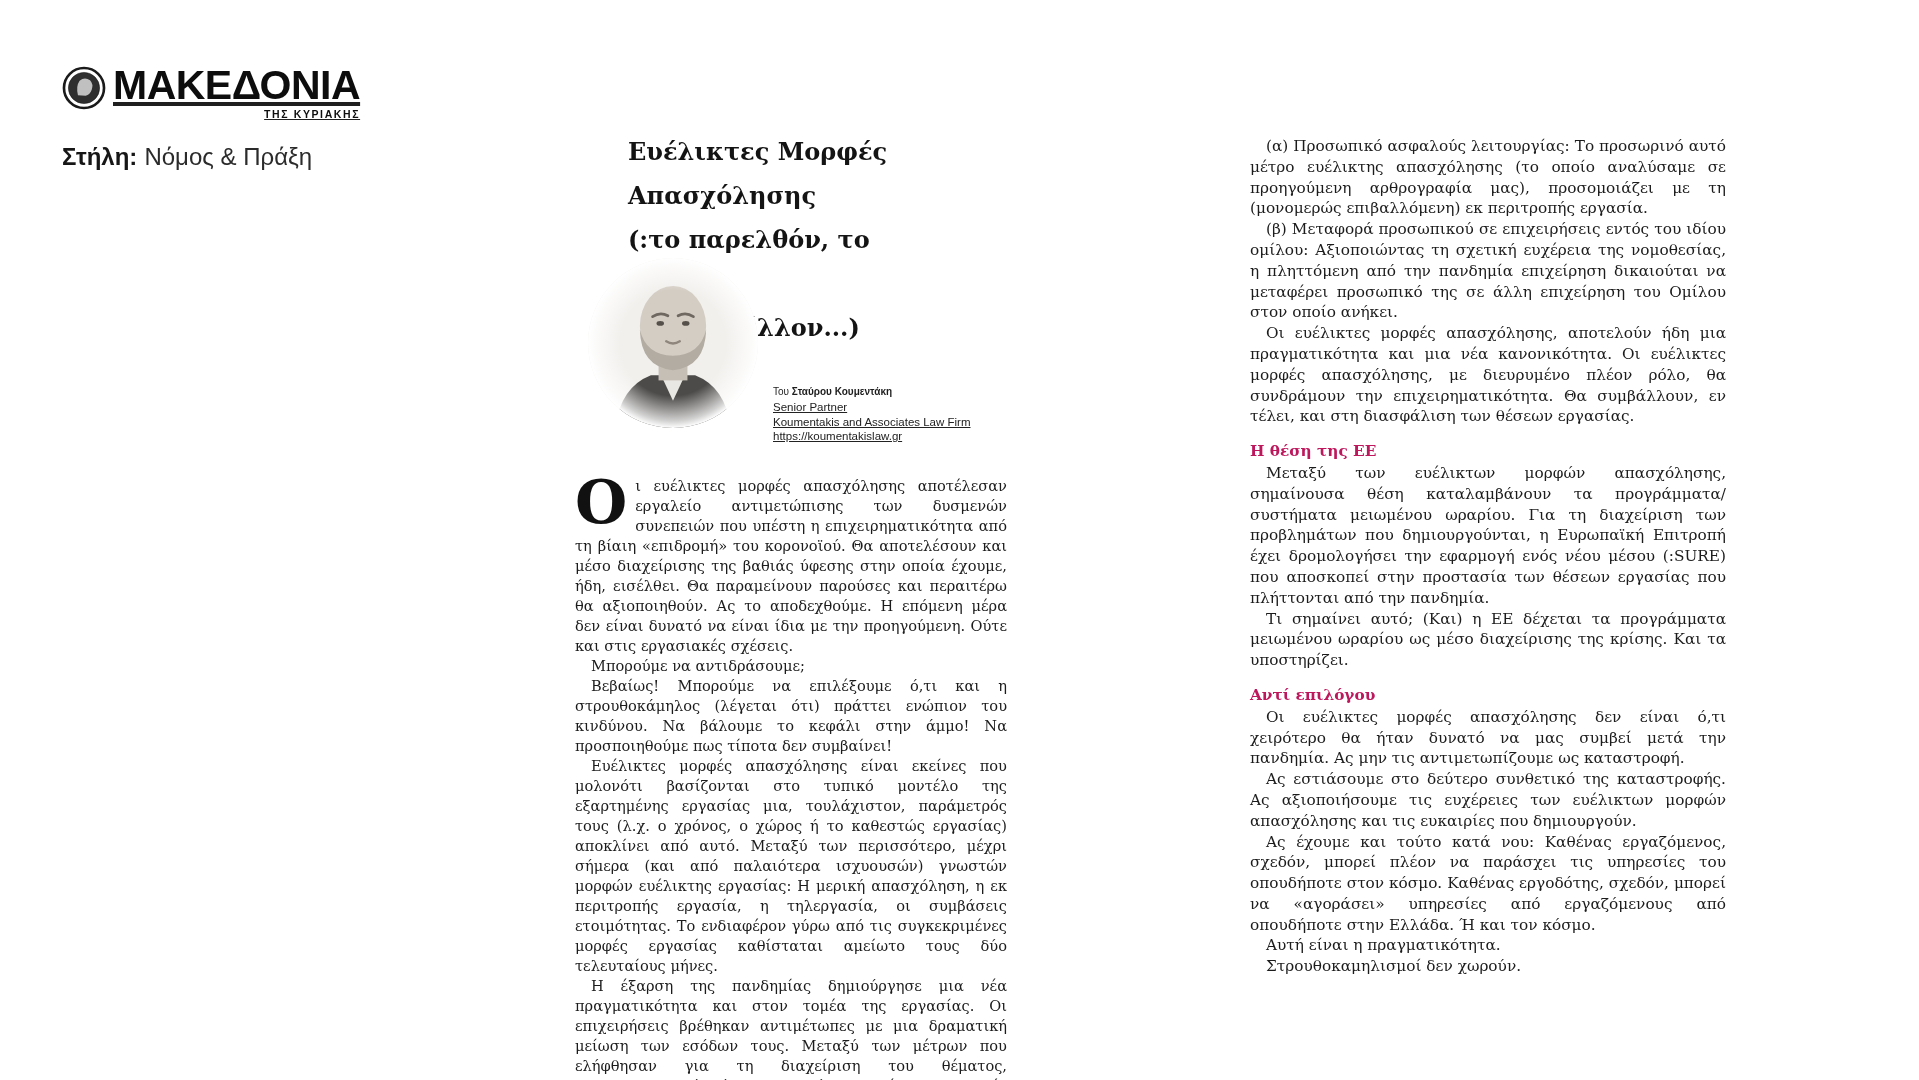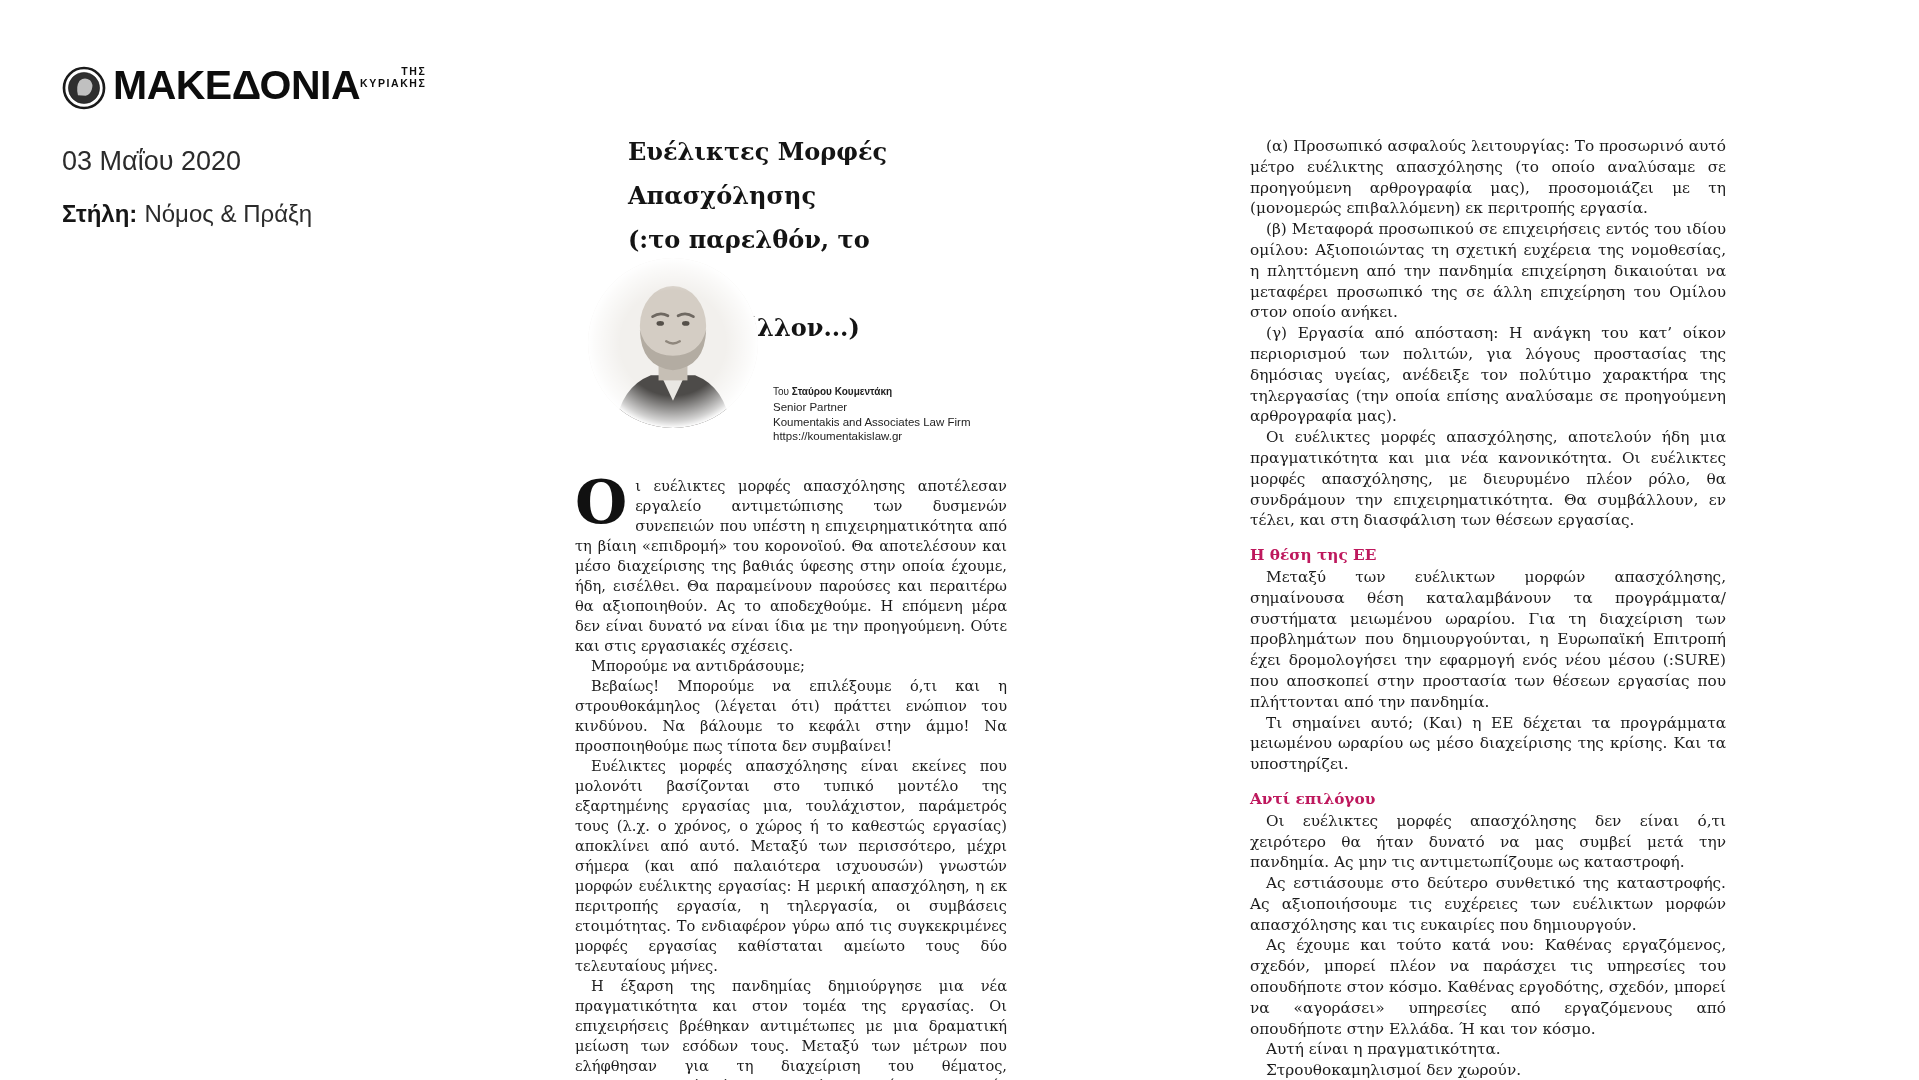--- a/index.html
+++ b/index.html
@@ -8,21 +8,21 @@
     width:1919px;height:1080px;
     background:#ffffff;
     overflow:hidden;
     font-family:"Liberation Sans",sans-serif;
     color:#1f1f1f;
   }
   
   .masthead{position:absolute;left:62px;top:64px;width:360px;}
   .logo-row{display:flex;align-items:flex-start;gap:7px;}
   .emblem{width:44px;height:44px;flex:0 0 auto;margin-top:2px;}
-  .logo-col{display:flex;flex-direction:row;}
+  .logo-col{display:flex;flex-direction:column;text-decoration:underline;}
   .logo-text{
     font-size:41px;font-weight:900;letter-spacing:-0.5px;
     color:#0d0d0d;line-height:1.05;white-space:nowrap;
   }
   .logo-sub{
     font-size:10.5px;font-weight:700;letter-spacing:1.6px;
     color:#0d0d0d;text-align:right;margin-top:1px;
   }
   .meta-date{margin-top:36px;font-size:27px;color:#2b2b2b;line-height:1.15;}
   .meta-line{margin-top:23px;font-size:24px;color:#2b2b2b;line-height:1.15;}
@@ -32,21 +32,21 @@
   .article-title{
     position:absolute;left:628px;top:114px;width:320px;
     font-family:"DejaVu Serif",serif;
     font-size:24px;font-weight:700;line-height:44px;
     color:#141414;white-space:pre-line;
   }
   .author-photo{position:absolute;left:588px;top:258px;width:170px;height:170px;}
   .byline{position:absolute;left:773px;top:383px;width:250px;color:#1d1d1d;}
   .byline-name{font-size:10px;line-height:17px;}
   .byline-name .bold{font-weight:700;}
-  .byline-small{font-size:11.5px;line-height:14.5px;color:#222222;}
+  .byline-small{font-size:11.5px;line-height:14.5px;color:#222222;text-decoration:underline;}
   
   .body-col{
     position:absolute;
     font-family:"DejaVu Serif",serif;
     color:#1c1c1c;
     text-align:justify;
   }
   .col1{left:575px;top:476px;width:432px;font-size:14.6px;line-height:20px;}
   .col2{left:1238px;top:136px;width:476px;font-size:15.3px;line-height:20.8px;margin-left:12px;}
   .blk{margin:0;}
@@ -71,21 +71,20 @@
         <circle cx="20" cy="20" r="18.2" fill="#ffffff" stroke="#1a1a1a" stroke-width="2.4"></circle>
         <circle cx="20" cy="20" r="14.2" fill="#2f2f2f"></circle>
         <path d="M14.5 26.5 Q12.5 18.5 16 13.5 Q20.5 9.5 25.5 13 Q28.8 16.5 27 21.5 Q25.5 26 21.5 27 Z" fill="#d9d9d9" opacity="0.85"></path>
         <circle cx="20" cy="20" r="14.2" fill="none" stroke="#111" stroke-width="0.8" opacity="0.6"></circle>
       </svg>
       <div class="logo-col">
         <div class="logo-text">ΜΑΚΕΔΟΝΙΑ</div>
         <div class="logo-sub">ΤΗΣ ΚΥΡΙΑΚΗΣ</div>
       </div>
     </div>
-    <div class="meta-date">03 Μαΐου 2020</div>
     <div class="meta-line">
       <span class="meta-label">Στήλη:</span><span class="meta-value">Νόμος &amp; Πράξη</span>
     </div>
   </div>
 
   <h1 class="article-title">Ευέλικτες Μορφές
 Απασχόλησης
 (:το παρελθόν, το παρόν
 και το μέλλον...)</h1>
 
@@ -128,21 +127,20 @@
   <div class="body-col col1">
       <p class="blk blk-drop">Οι ευέλικτες μορφές απασχόλησης αποτέλεσαν εργαλείο αντιμετώπισης των δυσμενών συνεπειών που υπέστη η επιχειρηματικότητα από τη βίαιη «επιδρομή» του κορονοϊού. Θα αποτελέσουν και μέσο διαχείρισης της βαθιάς ύφεσης στην οποία έχουμε, ήδη, εισέλθει. Θα παραμείνουν παρούσες και περαιτέρω θα αξιοποιηθούν. Ας το αποδεχθούμε. Η επόμενη μέρα δεν είναι δυνατό να είναι ίδια με την προηγούμενη. Ούτε και στις εργασιακές σχέσεις.</p>
       <p class="blk blk-p">Μπορούμε να αντιδράσουμε;</p>
       <p class="blk blk-p">Βεβαίως! Μπορούμε να επιλέξουμε ό,τι και η στρουθοκάμηλος (λέγεται ότι) πράττει ενώπιον του κινδύνου. Να βάλουμε το κεφάλι στην άμμο! Να προσποιηθούμε πως τίποτα δεν συμβαίνει!</p>
       <p class="blk blk-p">Ευέλικτες μορφές απασχόλησης είναι εκείνες που μολονότι βασίζονται στο τυπικό μοντέλο της εξαρτημένης εργασίας μια, τουλάχιστον, παράμετρός τους (λ.χ. ο χρόνος, ο χώρος ή το καθεστώς εργασίας) αποκλίνει από αυτό. Μεταξύ των περισσότερο, μέχρι σήμερα (και από παλαιότερα ισχυουσών) γνωστών μορφών ευέλικτης εργασίας: Η μερική απασχόληση, η εκ περιτροπής εργασία, η τηλεργασία, οι συμβάσεις ετοιμότητας. Το ενδιαφέρον γύρω από τις συγκεκριμένες μορφές εργασίας καθίσταται αμείωτο τους δύο τελευταίους μήνες.</p>
       <p class="blk blk-p">Η έξαρση της πανδημίας δημιούργησε μια νέα πραγματικότητα και στον τομέα της εργασίας. Οι επιχειρήσεις βρέθηκαν αντιμέτωπες με μια δραματική μείωση των εσόδων τους. Μεταξύ των μέτρων που ελήφθησαν για τη διαχείριση του θέματος, πρωταγωνιστικό ρόλο διατηρούν οι ευέλικτες μορφές εργασίας. Ειδικότερα:</p>
     </div>
   <div class="body-col col2">
       <p class="blk blk-p">(α) Προσωπικό ασφαλούς λειτουργίας: Το προσωρινό αυτό μέτρο ευέλικτης απασχόλησης (το οποίο αναλύσαμε σε προηγούμενη αρθρογραφία μας), προσομοιάζει με τη (μονομερώς επιβαλλόμενη) εκ περιτροπής εργασία.</p>
       <p class="blk blk-p">(β) Μεταφορά προσωπικού σε επιχειρήσεις εντός του ιδίου ομίλου: Αξιοποιώντας τη σχετική ευχέρεια της νομοθεσίας, η πληττόμενη από την πανδημία επιχείρηση δικαιούται να μεταφέρει προσωπικό της σε άλλη επιχείρηση του Ομίλου στον οποίο ανήκει.</p>
-      <p class="blk blk-p">(γ) Εργασία από απόσταση: Η ανάγκη του κατ’ οίκον περιορισμού των πολιτών, για λόγους προστασίας της δημόσιας υγείας, ανέδειξε τον πολύτιμο χαρακτήρα της τηλεργασίας (την οποία επίσης αναλύσαμε σε προηγούμενη αρθρογραφία μας).</p>
       <p class="blk blk-p">Οι ευέλικτες μορφές απασχόλησης, αποτελούν ήδη μια πραγματικότητα και μια νέα κανονικότητα. Οι ευέλικτες μορφές απασχόλησης, με διευρυμένο πλέον ρόλο, θα συνδράμουν την επιχειρηματικότητα. Θα συμβάλλουν, εν τέλει, και στη διασφάλιση των θέσεων εργασίας.</p>
       <p class="blk blk-h">Η θέση της ΕΕ</p>
       <p class="blk blk-p">Μεταξύ των ευέλικτων μορφών απασχόλησης, σημαίνουσα θέση καταλαμβάνουν τα προγράμματα/συστήματα μειωμένου ωραρίου. Για τη διαχείριση των προβλημάτων που δημιουργούνται, η Ευρωπαϊκή Επιτροπή έχει δρομολογήσει την εφαρμογή ενός νέου μέσου (:SURE) που αποσκοπεί στην προστασία των θέσεων εργασίας που πλήττονται από την πανδημία.</p>
       <p class="blk blk-p">Τι σημαίνει αυτό; (Και) η ΕΕ δέχεται τα προγράμματα μειωμένου ωραρίου ως μέσο διαχείρισης της κρίσης. Και τα υποστηρίζει.</p>
       <p class="blk blk-h">Αντί επιλόγου</p>
       <p class="blk blk-p">Οι ευέλικτες μορφές απασχόλησης δεν είναι ό,τι χειρότερο θα ήταν δυνατό να μας συμβεί μετά την πανδημία. Ας μην τις αντιμετωπίζουμε ως καταστροφή.</p>
       <p class="blk blk-p">Ας εστιάσουμε στο δεύτερο συνθετικό της καταστροφής. Ας αξιοποιήσουμε τις ευχέρειες των ευέλικτων μορφών απασχόλησης και τις ευκαιρίες που δημιουργούν.</p>
       <p class="blk blk-p">Ας έχουμε και τούτο κατά νου: Καθένας εργαζόμενος, σχεδόν, μπορεί πλέον να παράσχει τις υπηρεσίες του οπουδήποτε στον κόσμο. Καθένας εργοδότης, σχεδόν, μπορεί να «αγοράσει» υπηρεσίες από εργαζόμενους από οπουδήποτε στην Ελλάδα. Ή και τον κόσμο.</p>
       <p class="blk blk-p">Αυτή είναι η πραγματικότητα.</p>
       <p class="blk blk-p">Στρουθοκαμηλισμοί δεν χωρούν.</p>

